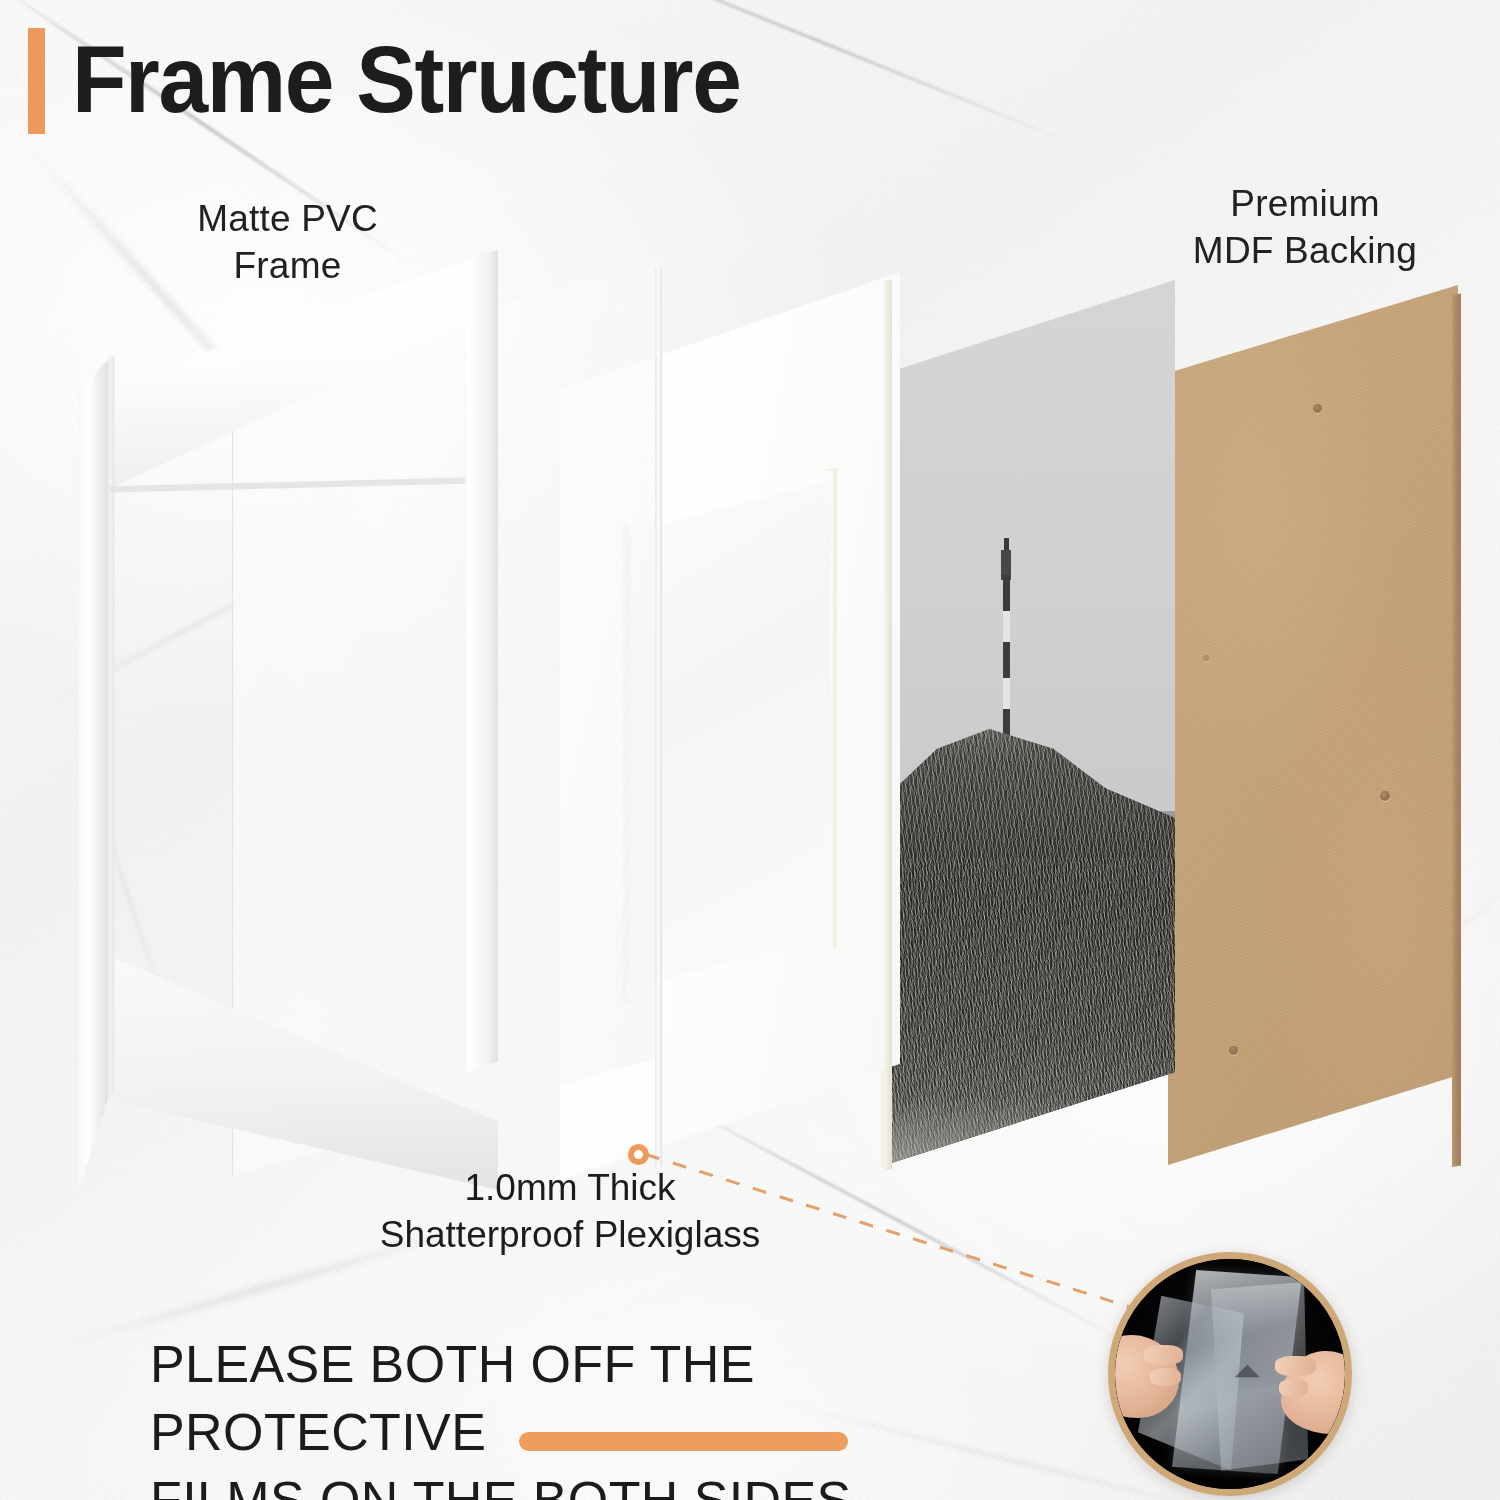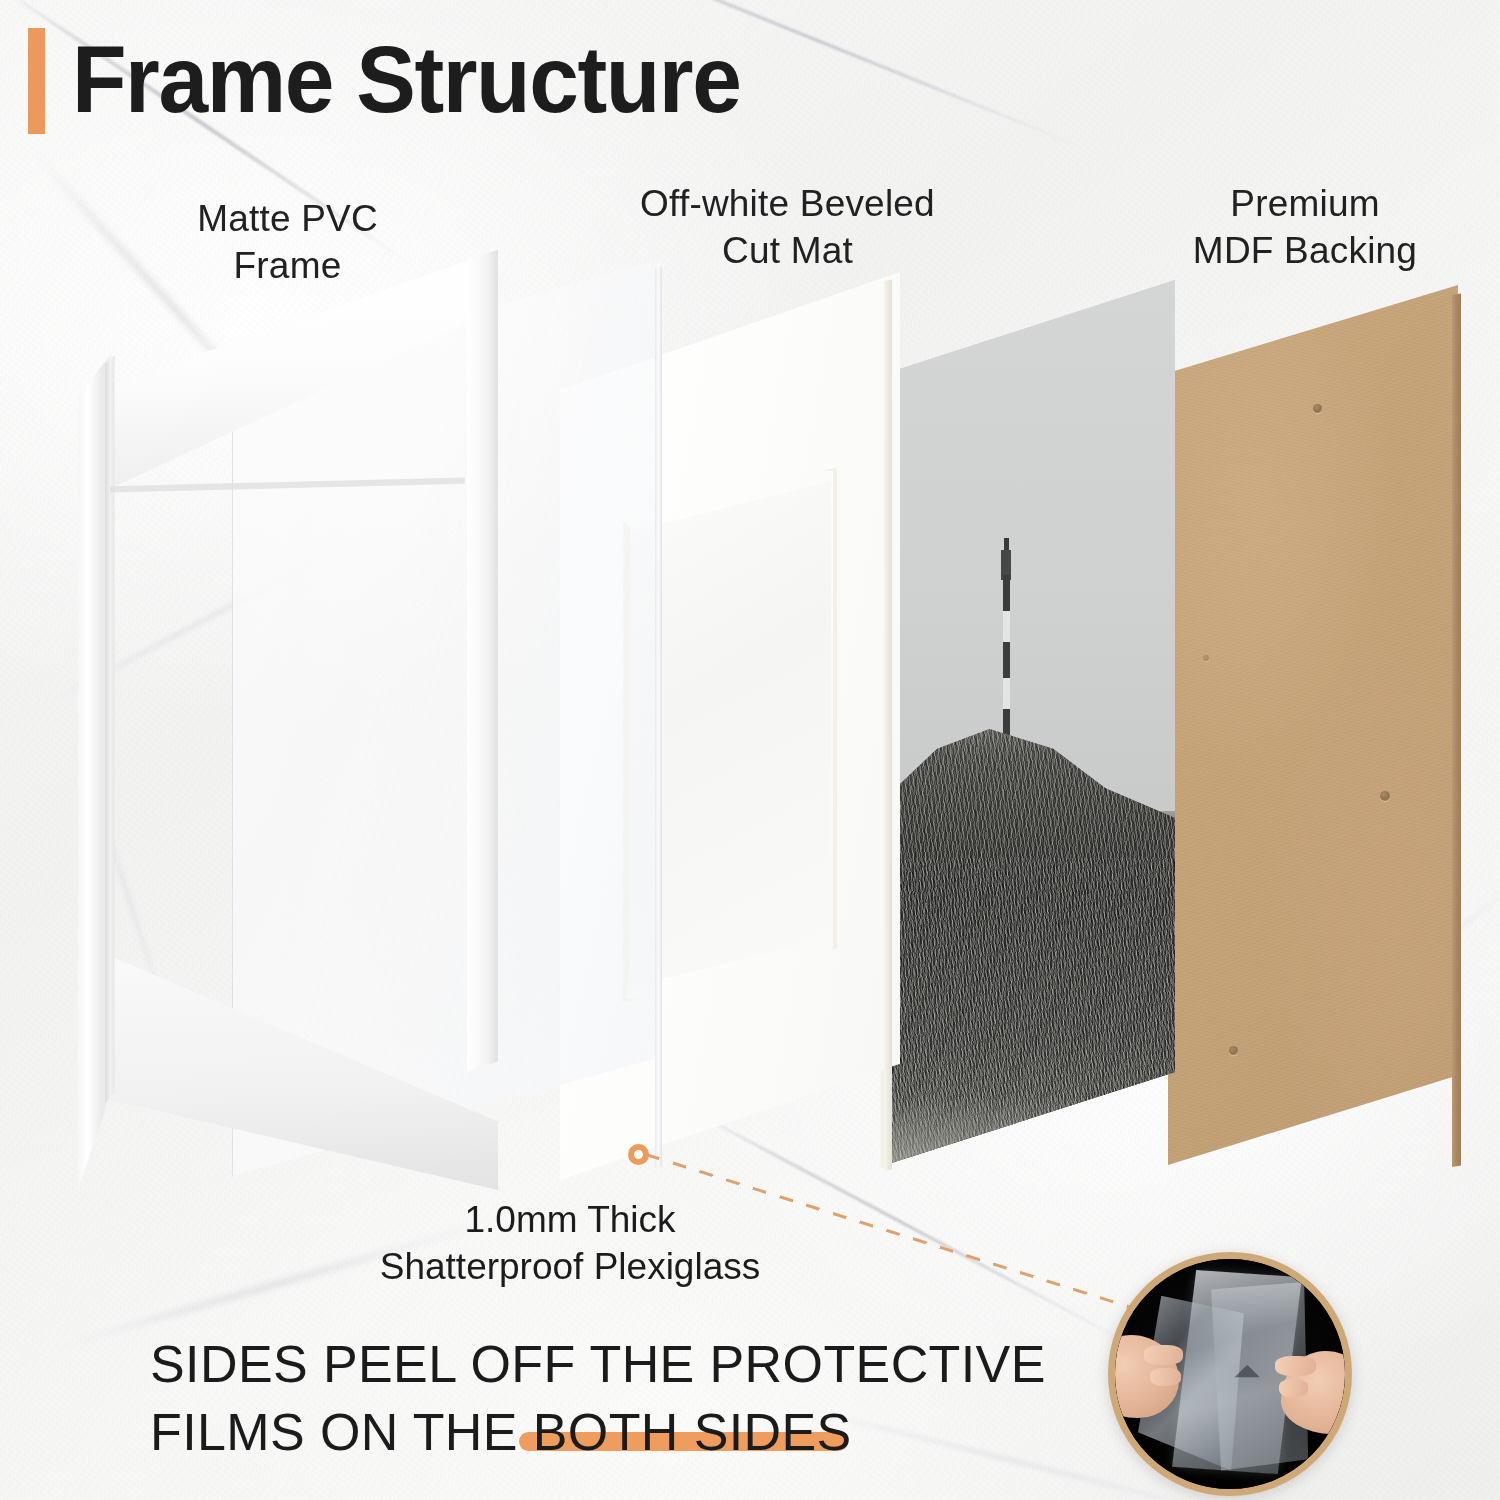--- a/index.html
+++ b/index.html
@@ -273,21 +273,21 @@
     background:linear-gradient(90deg,#b99972 0%,#a98762 50%,#9e7d59 100%);
     transform:skewY(-10.2deg); transform-origin:top left;
   }
 
   
   .bot-label {
     position:absolute; text-align:center;
     font-size:37px; line-height:47px; color:#1c1c1c;
     white-space:pre-line;
   }
-  #label-plexi { left:260px; top:1196px; width:620px; }
+  #label-plexi { left:260px; top:1164px; width:620px; }
   #label-print { left:880px; top:1196px; width:300px; }
 
   
   #connector-dot {
     position:absolute; left:628px; top:1144px;
     width:21px; height:21px; border-radius:50%;
     background:#ffffff;
     border:6px solid #ee9a5b;
   }
   #connector-line {
@@ -377,22 +377,20 @@
   <div class="vein faint" style="left:760px;  top:1460px; width:520px; height:5px;  transform:rotate(14deg);"></div>
   <div class="vein faint" style="left:-20px;  top:900px;  width:300px; height:4px;  transform:rotate(72deg);"></div>
 
   <div id="header">
     <div id="accent-bar"></div>
     <div id="page-title">Frame Structure</div>
   </div>
 
   <div class="top-label" id="label-frame">Matte PVC
 Frame</div>
-  <div class="top-label" id="label-mat">Off-white Beveled
-Cut Mat</div>
   <div class="top-label" id="label-mdf">Premium
 MDF Backing</div>
 
   <div id="layers">
 
     <div class="layer" id="mdf-layer">
       <div class="mdf-grain"></div>
       <div class="mdf-nub" style="left:50%; top:13.5%; width:9px; height:9px;"></div>
       <div class="mdf-nub" style="left:73%; top:57.5%; width:10px; height:10px;"></div>
       <div class="mdf-nub" style="left:21%; top:86.5%; width:9px; height:9px;"></div>
@@ -442,21 +440,21 @@
   </div>
 
   <div class="bot-label" id="label-plexi">1.0mm Thick
 Shatterproof Plexiglass</div>
 
   <div id="connector-line"></div>
   <div id="connector-dot"></div>
 
   <div id="warn-underline"></div>
   <div id="warning">
-    <span class="l1">SIDES PEEL OFF THE PROTECTIVE</span>
+    <span class="l1">PLEASE BOTH OFF THE PROTECTIVE</span>
     <span class="l2"><span>FILMS ON THE </span><span id="warn-hl">BOTH SIDES</span></span>
   </div>
 
   <div id="peel-photo">
     <div class="pp-bg"></div>
     <div class="pp-sheet"></div>
     <div class="pp-film"></div>
     <div class="pp-film2"></div>
     <div class="pp-badge"></div>
     <div class="pp-hand pp-hand-l">

